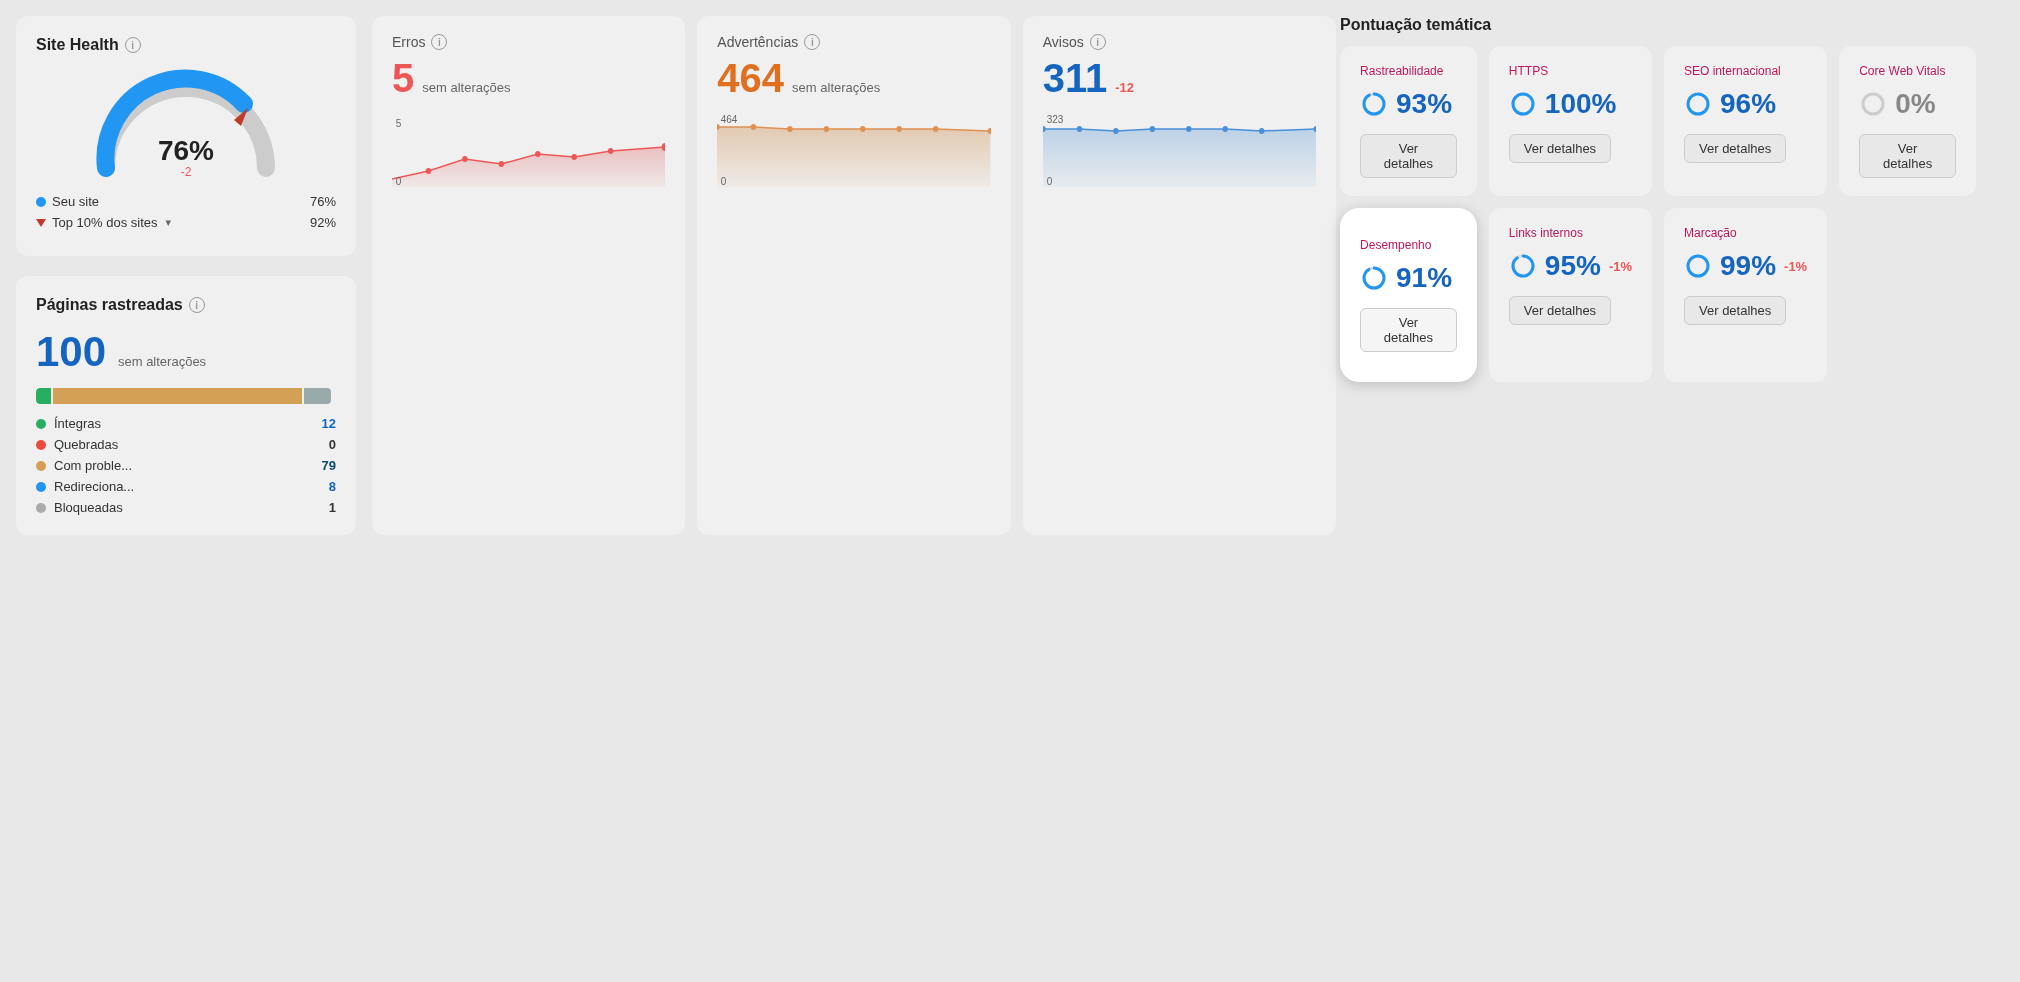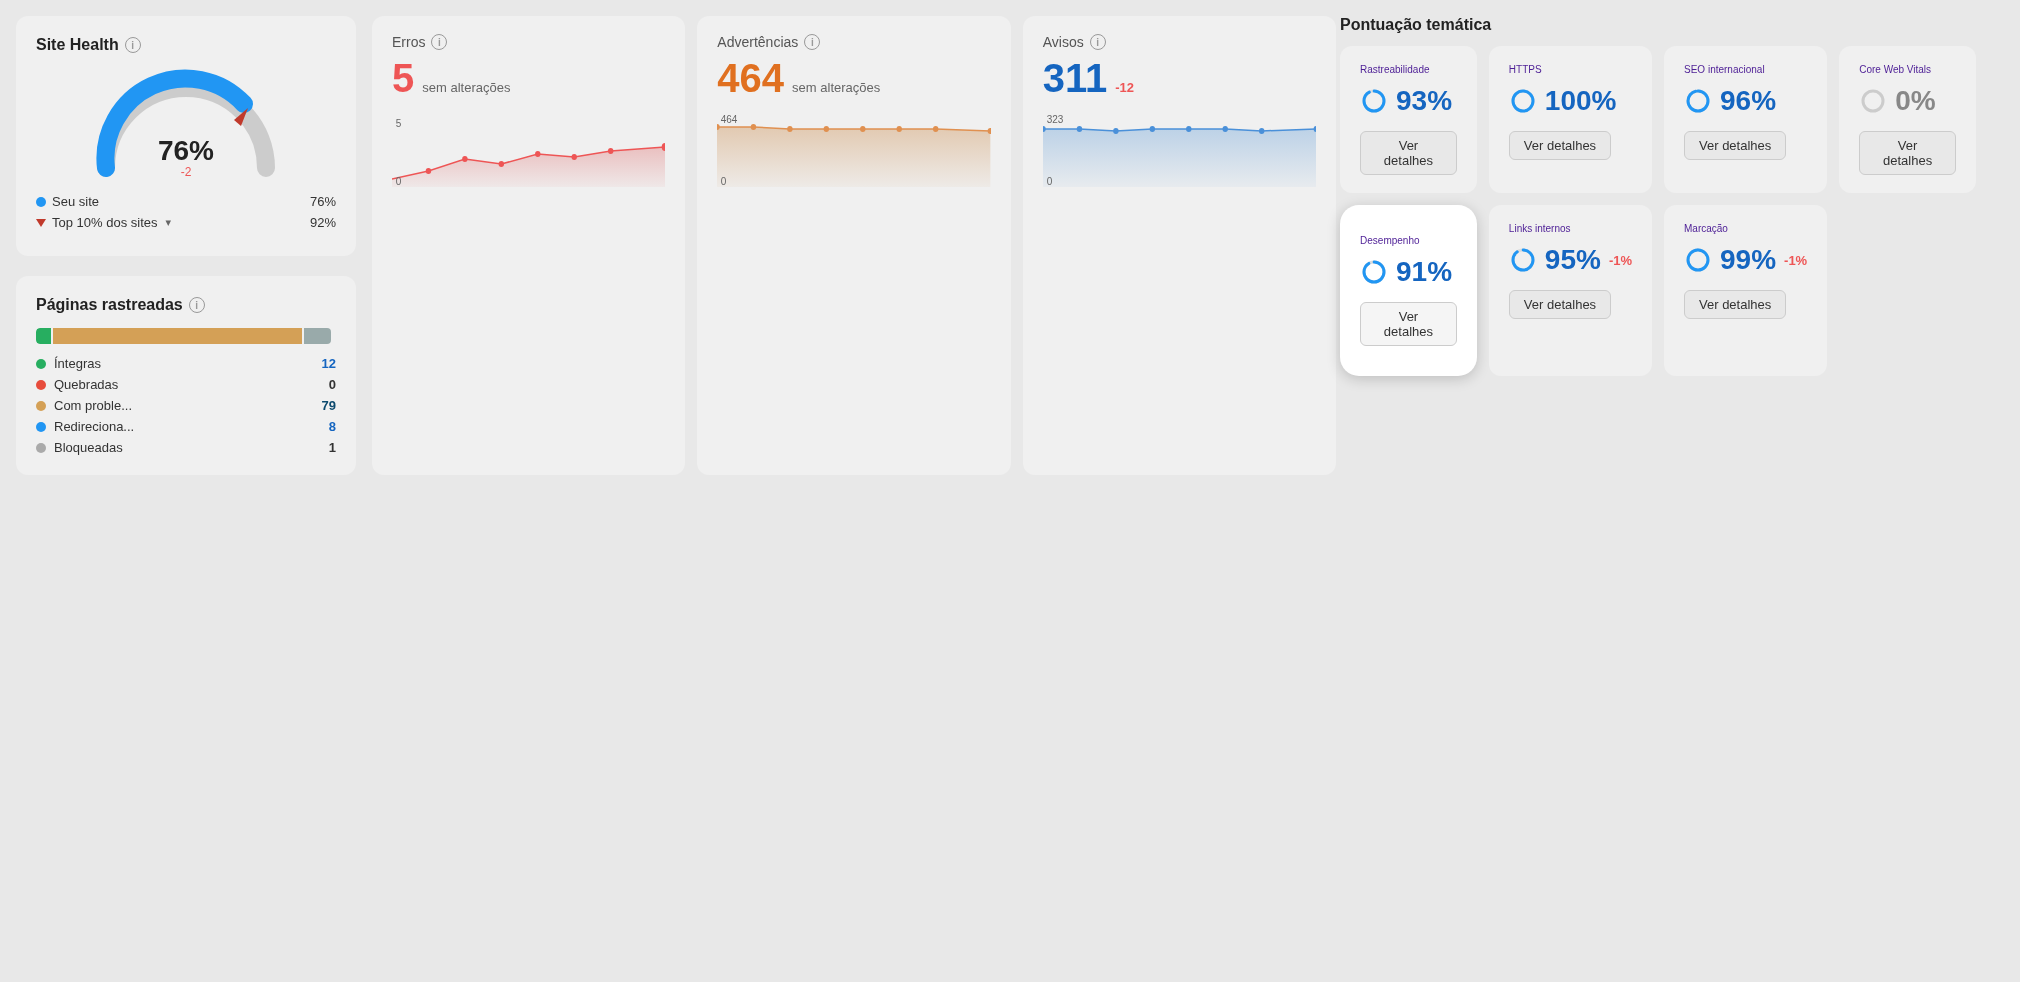--- a/index.html
+++ b/index.html
@@ -221,22 +221,22 @@
       border-radius: 12px;
       padding: 18px 20px;
     }
     .score-card-active {
       background: #fff;
       border-radius: 19px;
       padding: 30px 20px;
       box-shadow: 0 3px 14px rgba(0,0,0,0.18);
     }
     .score-name {
-      font-size: 10px;
-      color: #4c1d95;
+      font-size: 12px;
+      color: #be185d;
       margin-bottom: 10px;
     }
     .score-value-row {
       display: flex;
       align-items: center;
       gap: 8px;
       margin-bottom: 14px;
     }
     .score-percent {
       font-size: 28px;
@@ -322,20 +322,24 @@
           <span class="chevron-icon">▾</span>
         </div>
         <span class="legend-value">92%</span>
       </div>
     </div>
 
     <div class="card">
       <div class="card-title">
         <span>Páginas rastreadas</span>
         <span class="info-icon">i</span>
+      </div>
+      <div style="margin-bottom:10px;">
+        <span class="pages-count">100</span>
+        <span class="pages-no-change">sem alterações</span>
       </div>
 
       <div class="progress-bar-container">
         <div class="progress-segment" style="background:#27ae60; width:5%; border-radius:4px 0 0 4px;"></div>
         <div class="progress-segment" style="background:#d4a056; width:83%; "></div>
         <div class="progress-segment" style="background:#9aa; width:9%; border-radius:0 4px 4px 0;"></div>
       </div>
 
       <div class="legend-list">
         <div class="legend-item">

